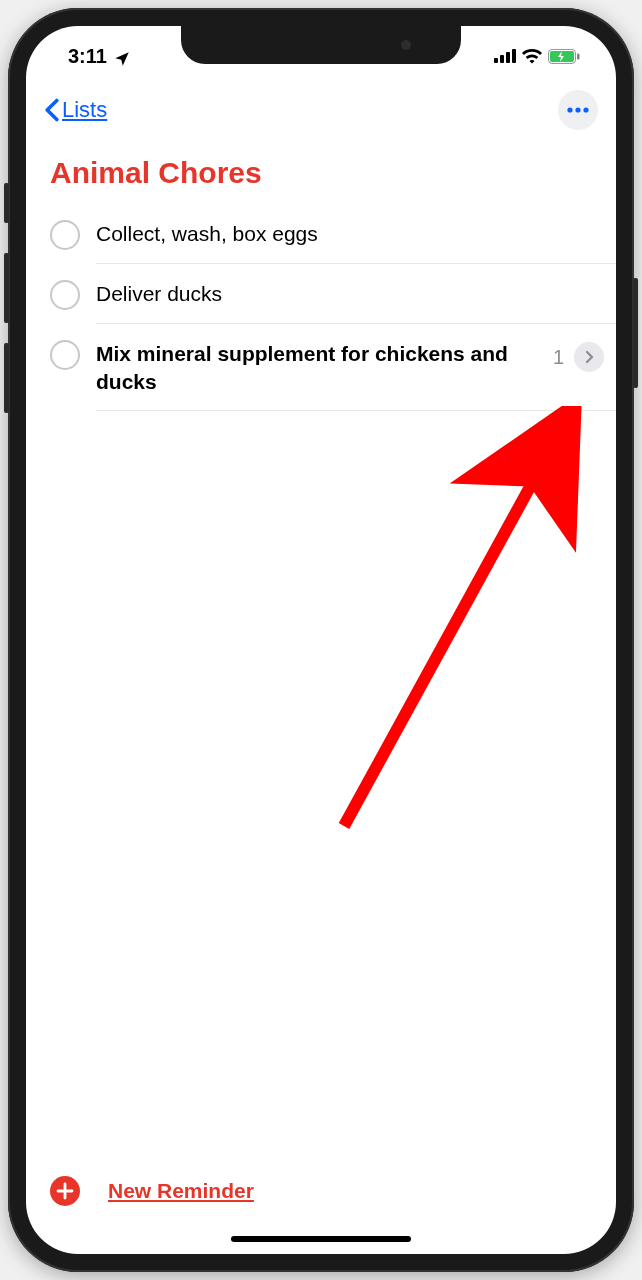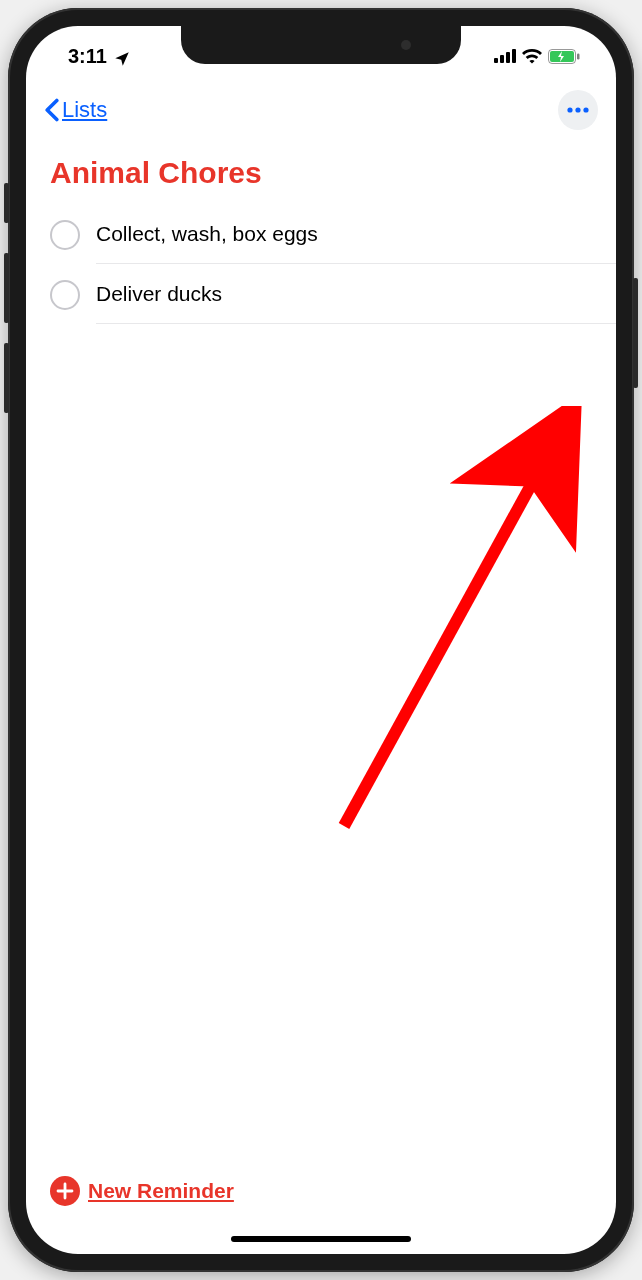--- a/index.html
+++ b/index.html
@@ -138,21 +138,21 @@
       justify-content: center;
       cursor: pointer;
     }
     
     .new-reminder {
       position: absolute;
       bottom: 48px;
       left: 24px;
       display: flex;
       align-items: center;
-      gap: 8px;
+      gap: 28px;
       color: #e8352a;
       cursor: pointer;
     }
     .plus-circle {
       width: 30px; height: 30px;
       border-radius: 50%;
       background: #e8352a;
       display: flex;
       align-items: center;
       justify-content: center;
@@ -243,20 +243,32 @@
     <div class="reminder-row">
       <div class="radio"></div>
       <div class="reminder-text">Collect, wash, box eggs</div>
     </div>
 
     <div class="reminder-row">
       <div class="radio"></div>
       <div class="reminder-text">Deliver ducks</div>
     </div>
 
+    <div class="reminder-row">
+      <div class="radio"></div>
+      <div class="reminder-text bold">Mix mineral supplement for chickens and ducks</div>
+      <div class="row-trail">
+        <span class="subtask-count">1</span>
+        <div class="detail-btn">
+          <svg width="9" height="14" viewBox="0 0 9 14" fill="none" stroke="#8e8e93" stroke-width="2.4" stroke-linecap="round" stroke-linejoin="round">
+              <path d="M2 2l5 5-5 5"></path>
+            </svg>
+        </div>
+      </div>
+    </div>
 
     <div class="new-reminder">
       <div class="plus-circle">
         <svg width="18" height="18" viewBox="0 0 18 18" stroke="#fff" stroke-width="2.8" stroke-linecap="round">
             <path d="M9 2v14M2 9h14"></path>
           </svg>
       </div>
       <span class="new-reminder-text">New Reminder</span>
     </div>
 

